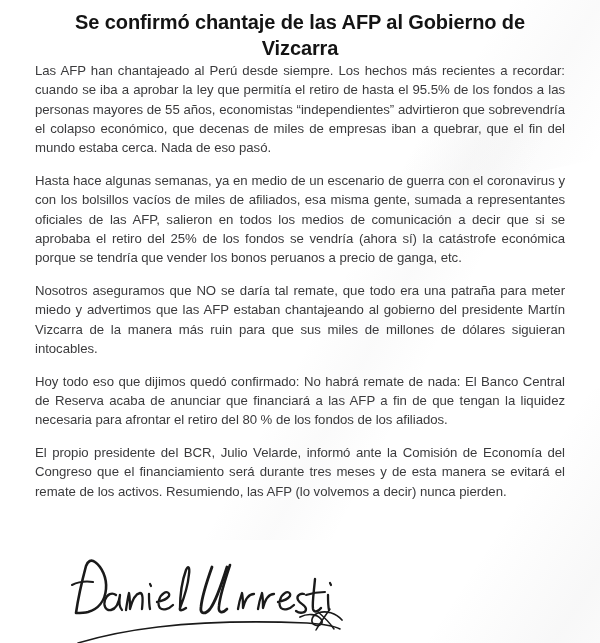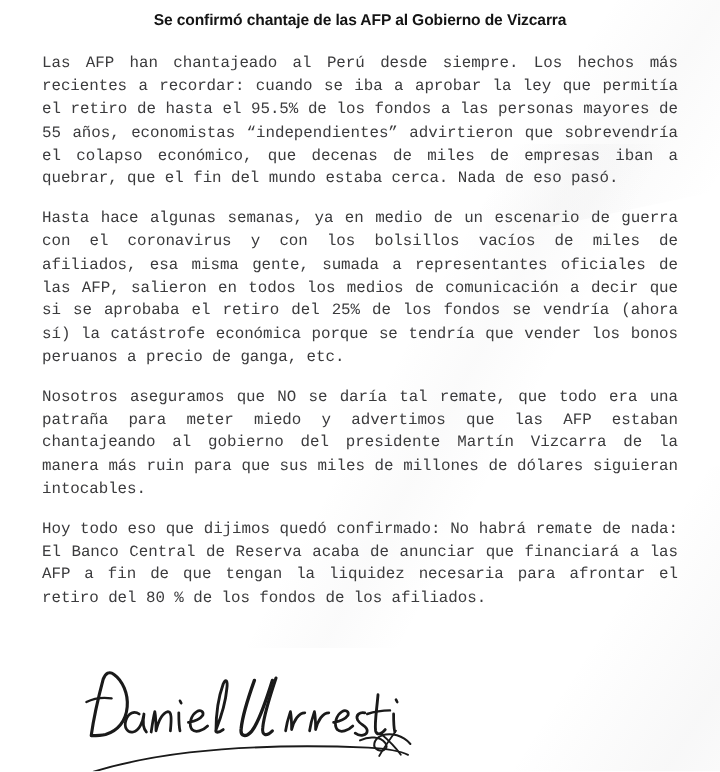--- a/index.html
+++ b/index.html
@@ -50,30 +50,28 @@
   .content {
     position: relative;
     z-index: 2;
     padding: 0 35px;
   }
 
   .doc-title {
     margin: 0;
     padding: 9px 0 0 0;
     text-align: center;
-    font-size: 13px;
+    font-size: 20px;
     font-weight: 700;
     color: #141414;
     letter-spacing: -0.1px;
     line-height: 1.3;
   }
 
   .body-copy {
-    margin-top: 17px;
-    font-family: Liberation Mono, monospace;
   }
   .para {
     margin: 0 0 13.5px 0;
     font-size: 13.2px;
     line-height: 19.3px;
     color: #3b3b3d;
     text-align: justify;
     text-justify: inter-word;
     hyphens: auto;
     -webkit-hyphens: auto;
@@ -106,20 +104,21 @@
 
   <div class="content">
 
     <h1 class="doc-title">Se confirmó chantaje de las AFP al Gobierno de Vizcarra</h1>
 
     <div class="body-copy">
       <p class="para">Las AFP han chantajeado al Perú desde siempre. Los hechos más recientes a recordar: cuando se iba a aprobar la ley que permitía el retiro de hasta el 95.5% de los fondos a las personas mayores de 55 años, economistas “independientes” advirtieron que sobrevendría el colapso económico, que decenas de miles de empresas iban a quebrar, que el fin del mundo estaba cerca. Nada de eso pasó.</p>
       <p class="para">Hasta hace algunas semanas, ya en medio de un escenario de guerra con el coronavirus y con los bolsillos vacíos de miles de afiliados, esa misma gente, sumada a representantes oficiales de las AFP, salieron en todos los medios de comunicación a decir que si se aprobaba el retiro del 25% de los fondos se vendría (ahora sí) la catástrofe económica porque se tendría que vender los bonos peruanos a precio de ganga, etc.</p>
       <p class="para">Nosotros aseguramos que NO se daría tal remate, que todo era una patraña para meter miedo y advertimos que las AFP estaban chantajeando al gobierno del presidente Martín Vizcarra de la manera más ruin para que sus miles de millones de dólares siguieran intocables.</p>
       <p class="para">Hoy todo eso que dijimos quedó confirmado: No habrá remate de nada: El Banco Central de Reserva acaba de anunciar que financiará a las AFP a fin de que tengan la liquidez necesaria para afrontar el retiro del 80 % de los fondos de los afiliados.</p>
+      <p class="para">El propio presidente del BCR, Julio Velarde, informó ante la Comisión de Economía del Congreso que el financiamiento será durante tres meses y de esta manera se evitará el remate de los activos. Resumiendo, las AFP (lo volvemos a decir) nunca pierden.</p>
     </div>
 
   </div>
 
   <div class="signature-block">
     <svg viewBox="0 0 330 92" xmlns="http://www.w3.org/2000/svg">
       <title>Daniel Urresti</title>
       <g fill="none" stroke="#1a1a1a" stroke-linecap="round" stroke-linejoin="round">
 
         <path d="M14,62 C16,48 20,30 24,15 C26,10 29,8 33,11 C40,16 45,27 44,38 C43,50 36,58 26,61 C22,62 18,62 14,62 Z" stroke-width="2.6"></path>

